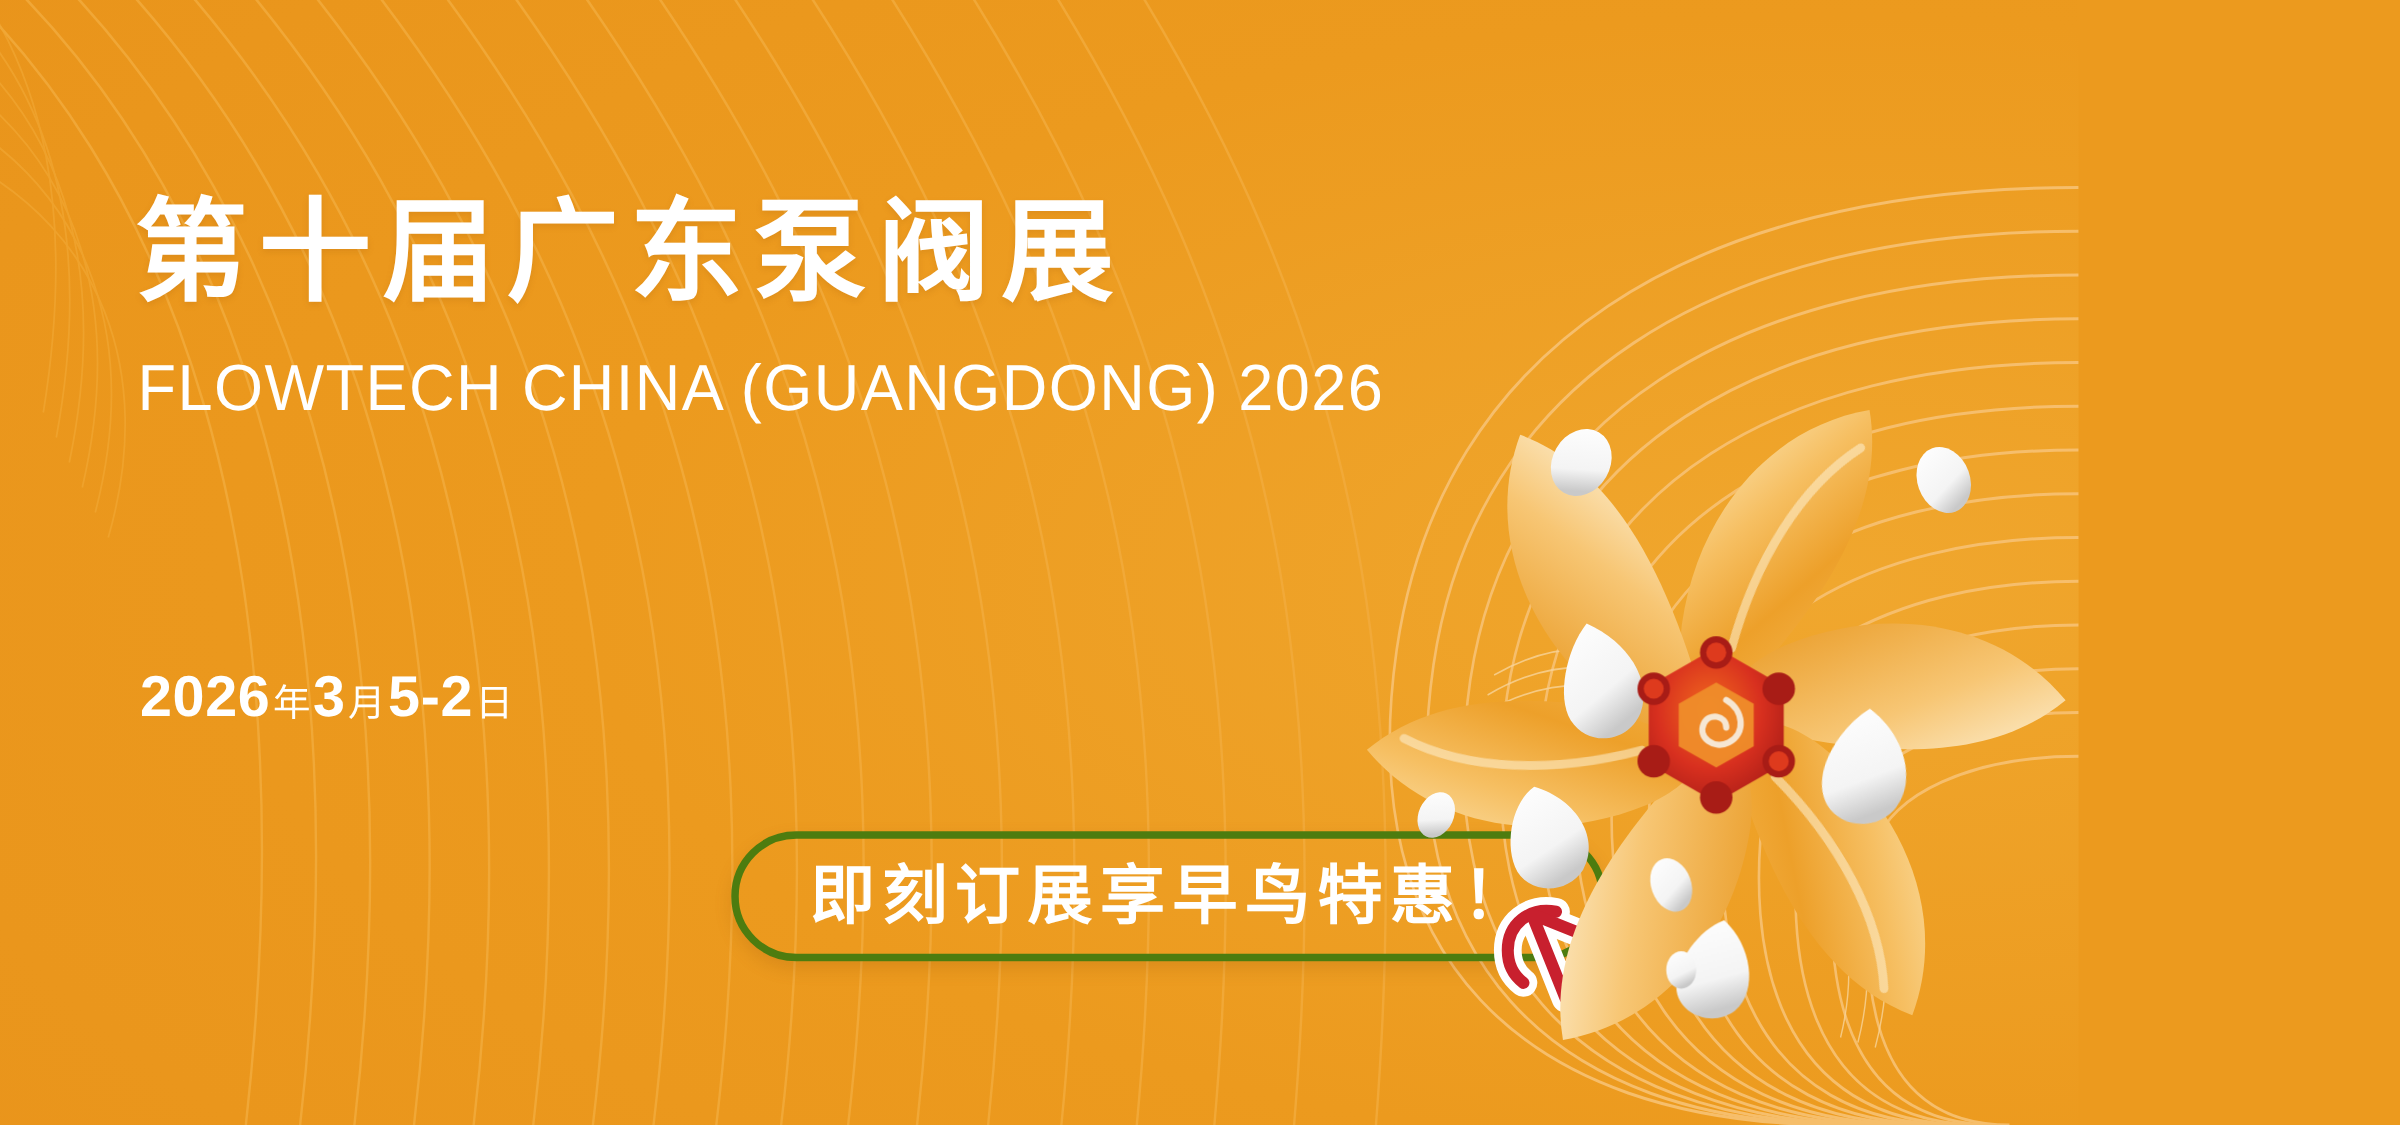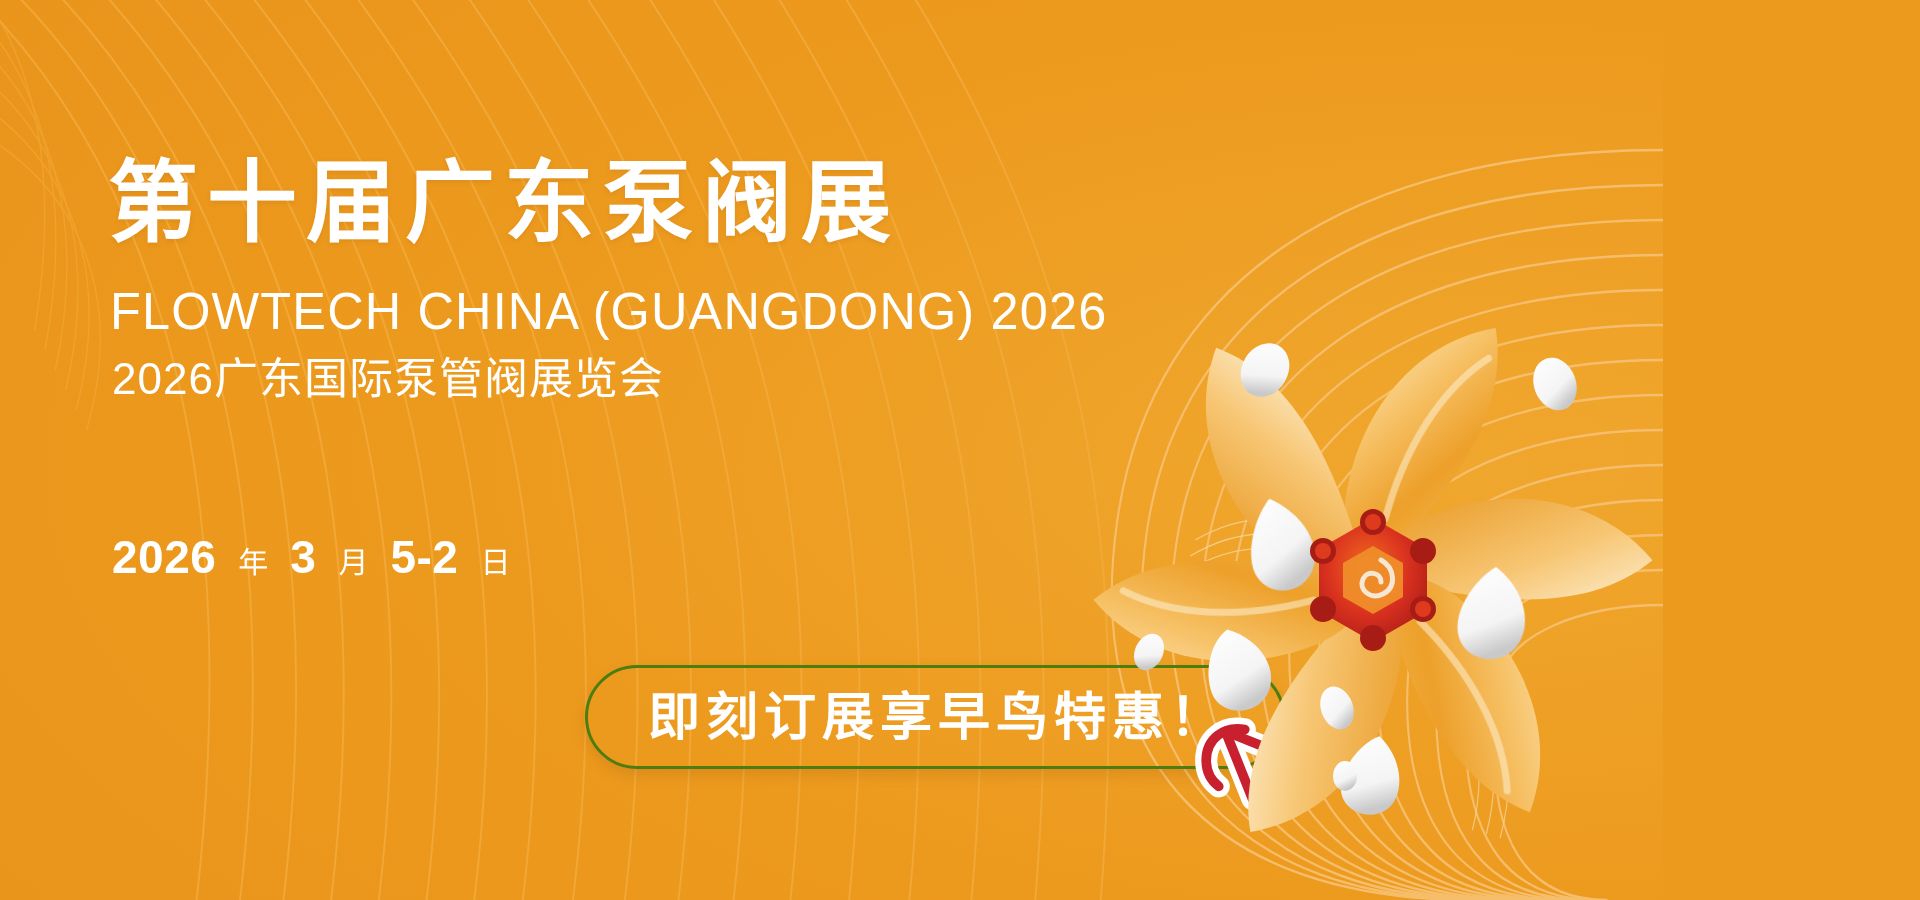--- a/index.html
+++ b/index.html
@@ -67,21 +67,21 @@
     line-height:1;
     white-space:nowrap;
   }
 
   
   .date-line{
     position:absolute; left:8px; top:534px;
     color:#ffffff;
     white-space:nowrap;
     line-height:1;
-    display:flex; align-items:baseline;gap:20px;
+    display:flex; align-items:baseline;
   }
   .date-line .num{ font-size:46px; font-weight:700; letter-spacing:.5px; }
   .date-line .unit{ font-size:30px; font-weight:500; padding:0 2px; }
 
   .venue-line{
     position:absolute; left:8px; top:598px;
     font-size:33px;
     font-weight:400;
     color:#ffffff;
     letter-spacing:2px;
@@ -91,21 +91,21 @@
 
   
   .cta-wrap{
     position:absolute;
     left:585px; top:665px;
     width:740px; height:115px;
   }
   .cta-button{
     position:absolute; left:0; top:0;
     width:700px; height:104px;
-    border:3px solid #4d7c0f;
+    border:6px solid #4d7c0f;
     border-radius:58px;
     background:transparent;
     display:flex; align-items:center; justify-content:center;
     box-shadow:0 6px 14px rgba(150,80,8,.20);
     cursor:pointer;
   }
   .cta-label{
     font-size:52px;
     font-weight:800;
     color:#ffffff;
@@ -206,21 +206,20 @@
       </g>
     </svg>
   </div>
 
   <div class="content">
 
     <div class="title-main">第十届广东泵阀展</div>
 
     <div class="title-en">FLOWTECH CHINA (GUANGDONG) 2026</div>
 
-    <div class="title-cn-sub">2026广东国际泵管阀展览会</div>
 
     <div class="date-line">
       <span class="num">2026</span>
       <span class="unit">年</span>
       <span class="num">3</span>
       <span class="unit">月</span>
       <span class="num">5-2</span>
       <span class="unit">日</span>
     </div>
 

